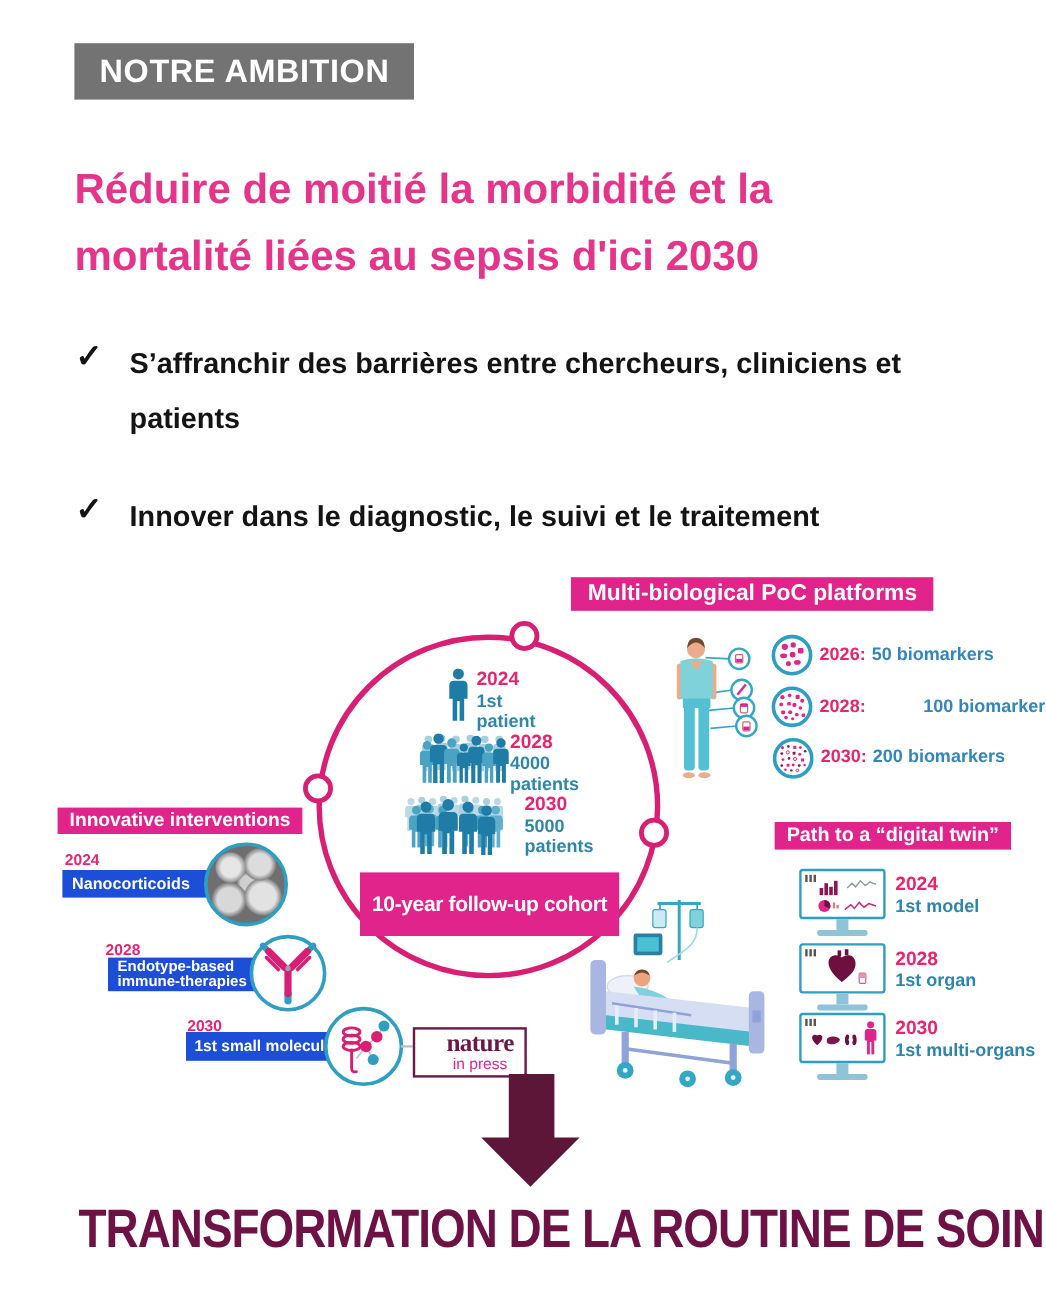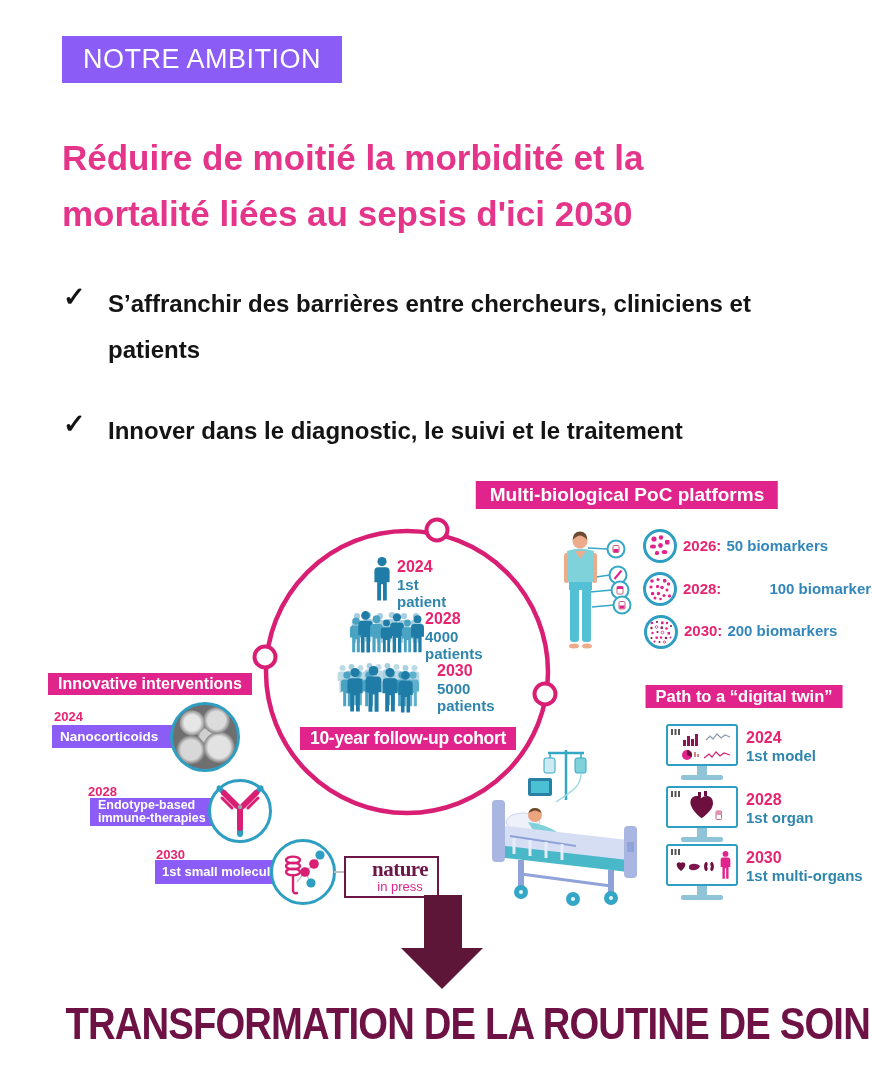--- a/index.html
+++ b/index.html
@@ -2,53 +2,53 @@
 <html><head>
 <meta charset="utf-8">
 <style>
   * { margin:0; padding:0; box-sizing:border-box; }
   body { background:#ffffff; font-family:"Liberation Sans", sans-serif; }
   #canvas { position:relative; width:872px; height:1079px; background:#ffffff; overflow:hidden; }
 
   .abs { position:absolute; }
 
   
-  .ambition-badge { left:62px; top:36px; background:#8b5cf6; color:#ffffff;
-    font-size:27px; font-weight:normal; padding:8px 21px; letter-spacing:.5px; }
+  .ambition-badge { left:62px; top:36px; background:#737373; color:#ffffff;
+    font-size:27px; font-weight:bold; padding:8px 21px; letter-spacing:.5px; }
   .main-title { left:62px; top:130px; width:780px; color:#e5358b;
     font-size:35px; font-weight:bold; line-height:56px; }
 
   
   .bullet { display:flex; }
   .bullet .check { color:#141414; font-size:27px; font-weight:bold; width:45px; }
   .bullet .btxt { color:#141414; font-size:24px; font-weight:bold; line-height:46px; }
   .bullet1 { left:63px; top:281px; } .bullet1 .btxt{ width:660px; }
   .bullet2 { left:63px; top:408px; } .bullet2 .btxt{ width:600px; }
 
   
   .pink-banner { background:#e0248c; color:#fff; font-weight:bold; white-space:nowrap;
     transform:translateX(-50%); text-align:center; }
   .banner-platforms { left:627px; top:481px; font-size:19px; padding:3px 14px; }
   .banner-interventions { left:150px; top:673px; font-size:16px; padding:2px 10px; }
   .banner-twin { left:744px; top:685px; font-size:16.5px; padding:2px 10px; }
-  .banner-cohort { left:408px; top:727px; font-size:17.5px; padding:1px 10px; letter-spacing:-.3px; }
+  .banner-cohort { left:408px; top:727px; font-size:17.5px; padding:16px 10px; letter-spacing:-.3px; }
 
   
   .milestone-text .yr { color:#e7256f; font-size:16px; font-weight:bold; line-height:18px; }
   .milestone-text .ln { color:#2f86ad; font-size:15px; font-weight:bold; line-height:17px; }
   .ms1 { left:397px; top:558px; } .ms2 { left:425px; top:610px; } .ms3 { left:437px; top:662px; }
 
   
   .bio-circle { width:34px; height:34px; border:3px solid #2e9ec2; border-radius:50%; background:#fff; }
   .bio-row { display:flex; gap:5px; font-size:15px; font-weight:bold; white-space:nowrap; }
   .bio-row .yr { color:#e7256f; } .bio-row .lb { color:#3386bb; }
 
   
   .int-year { color:#e7256f; font-size:13px; font-weight:bold; }
-  .teal-bar { background:#8b5cf6; color:#fff; font-weight:bold; }
+  .teal-bar { background:#1d4ed8; color:#fff; font-weight:bold; }
   .bar1 { left:52px; top:725px; width:133px; height:23px; font-size:13.5px; line-height:23px; padding-left:8px; }
   .bar2 { left:90px; top:798px; width:128px; height:28px; font-size:12.5px; line-height:13px; padding:1px 0 0 8px; }
   .bar3 { left:155px; top:860px; width:126px; height:24px; font-size:13px; line-height:24px; padding-left:7px; }
   .em-circle { left:170px; top:702px; width:70px; height:70px; border-radius:50%;
     border:3px solid #2e9ec2;
     background:
       radial-gradient(circle at 30% 28%, #e6e6e6 0 8px, #9a9a9a 12px, rgba(0,0,0,0) 13px),
       radial-gradient(circle at 68% 24%, #dcdcdc 0 9px, #8a8a8a 13px, rgba(0,0,0,0) 14px),
       radial-gradient(circle at 72% 66%, #e2e2e2 0 11px, #8e8e8e 15px, rgba(0,0,0,0) 16px),
       radial-gradient(circle at 28% 70%, #d8d8d8 0 10px, #838383 14px, rgba(0,0,0,0) 15px),

